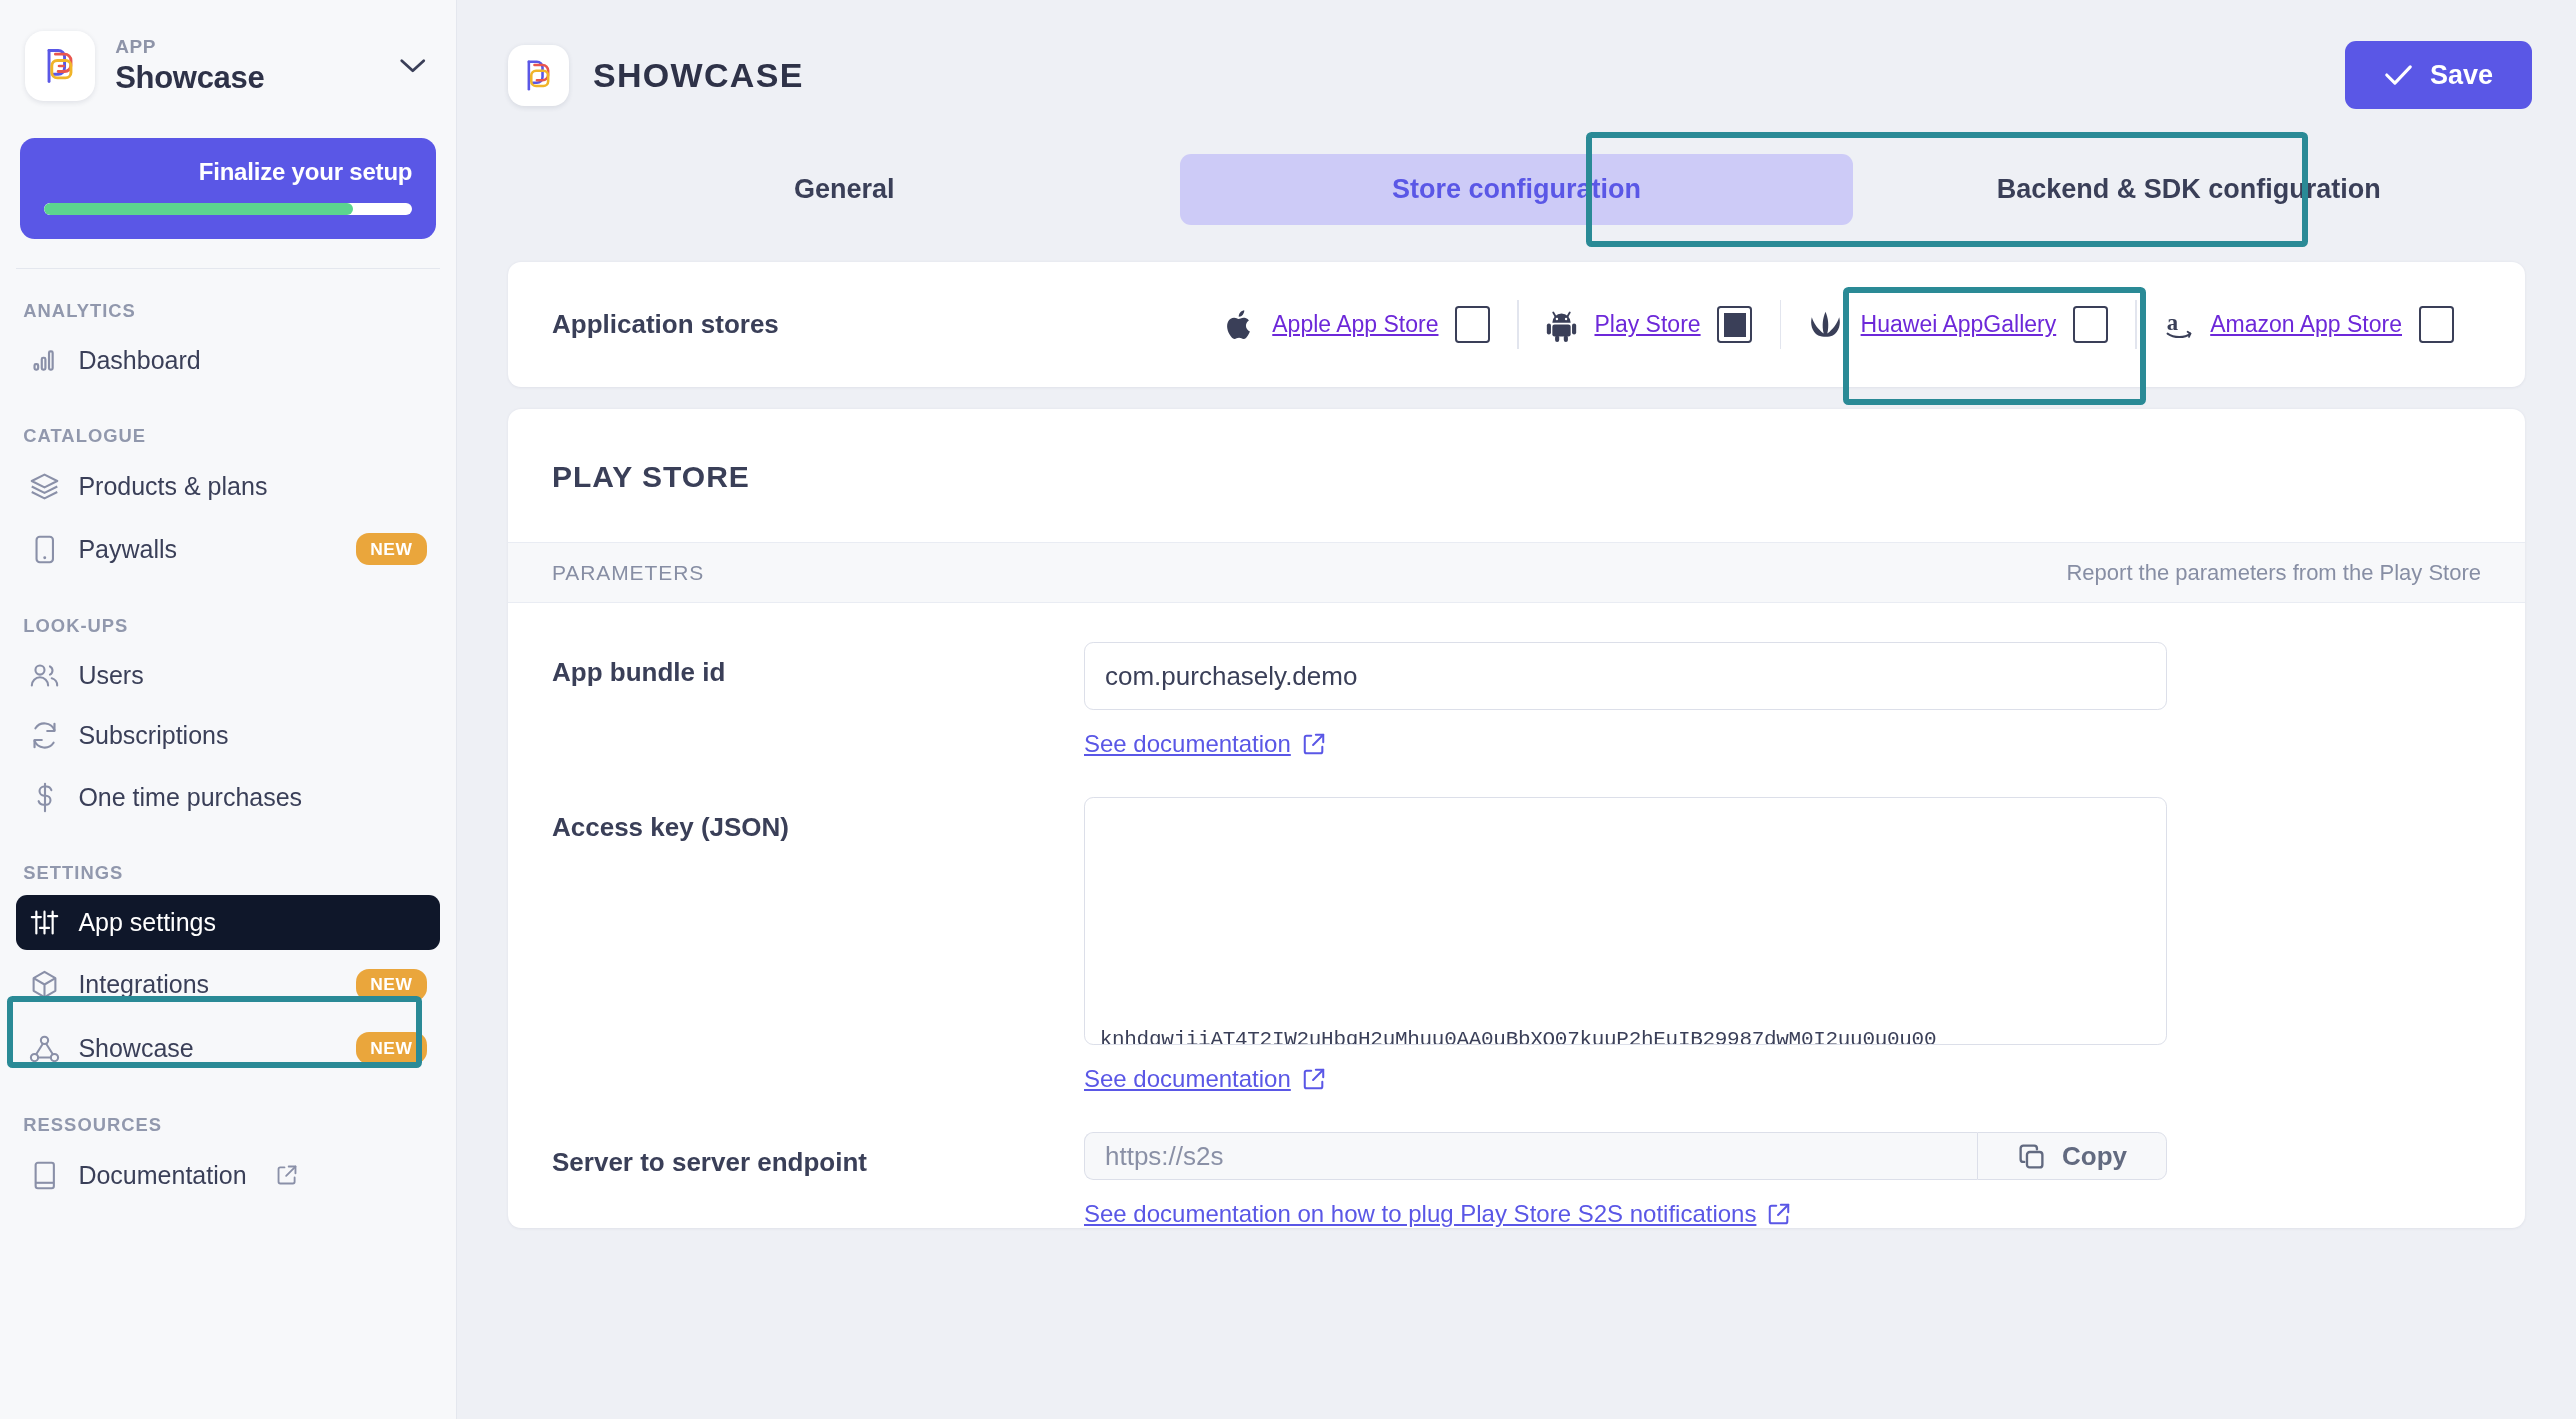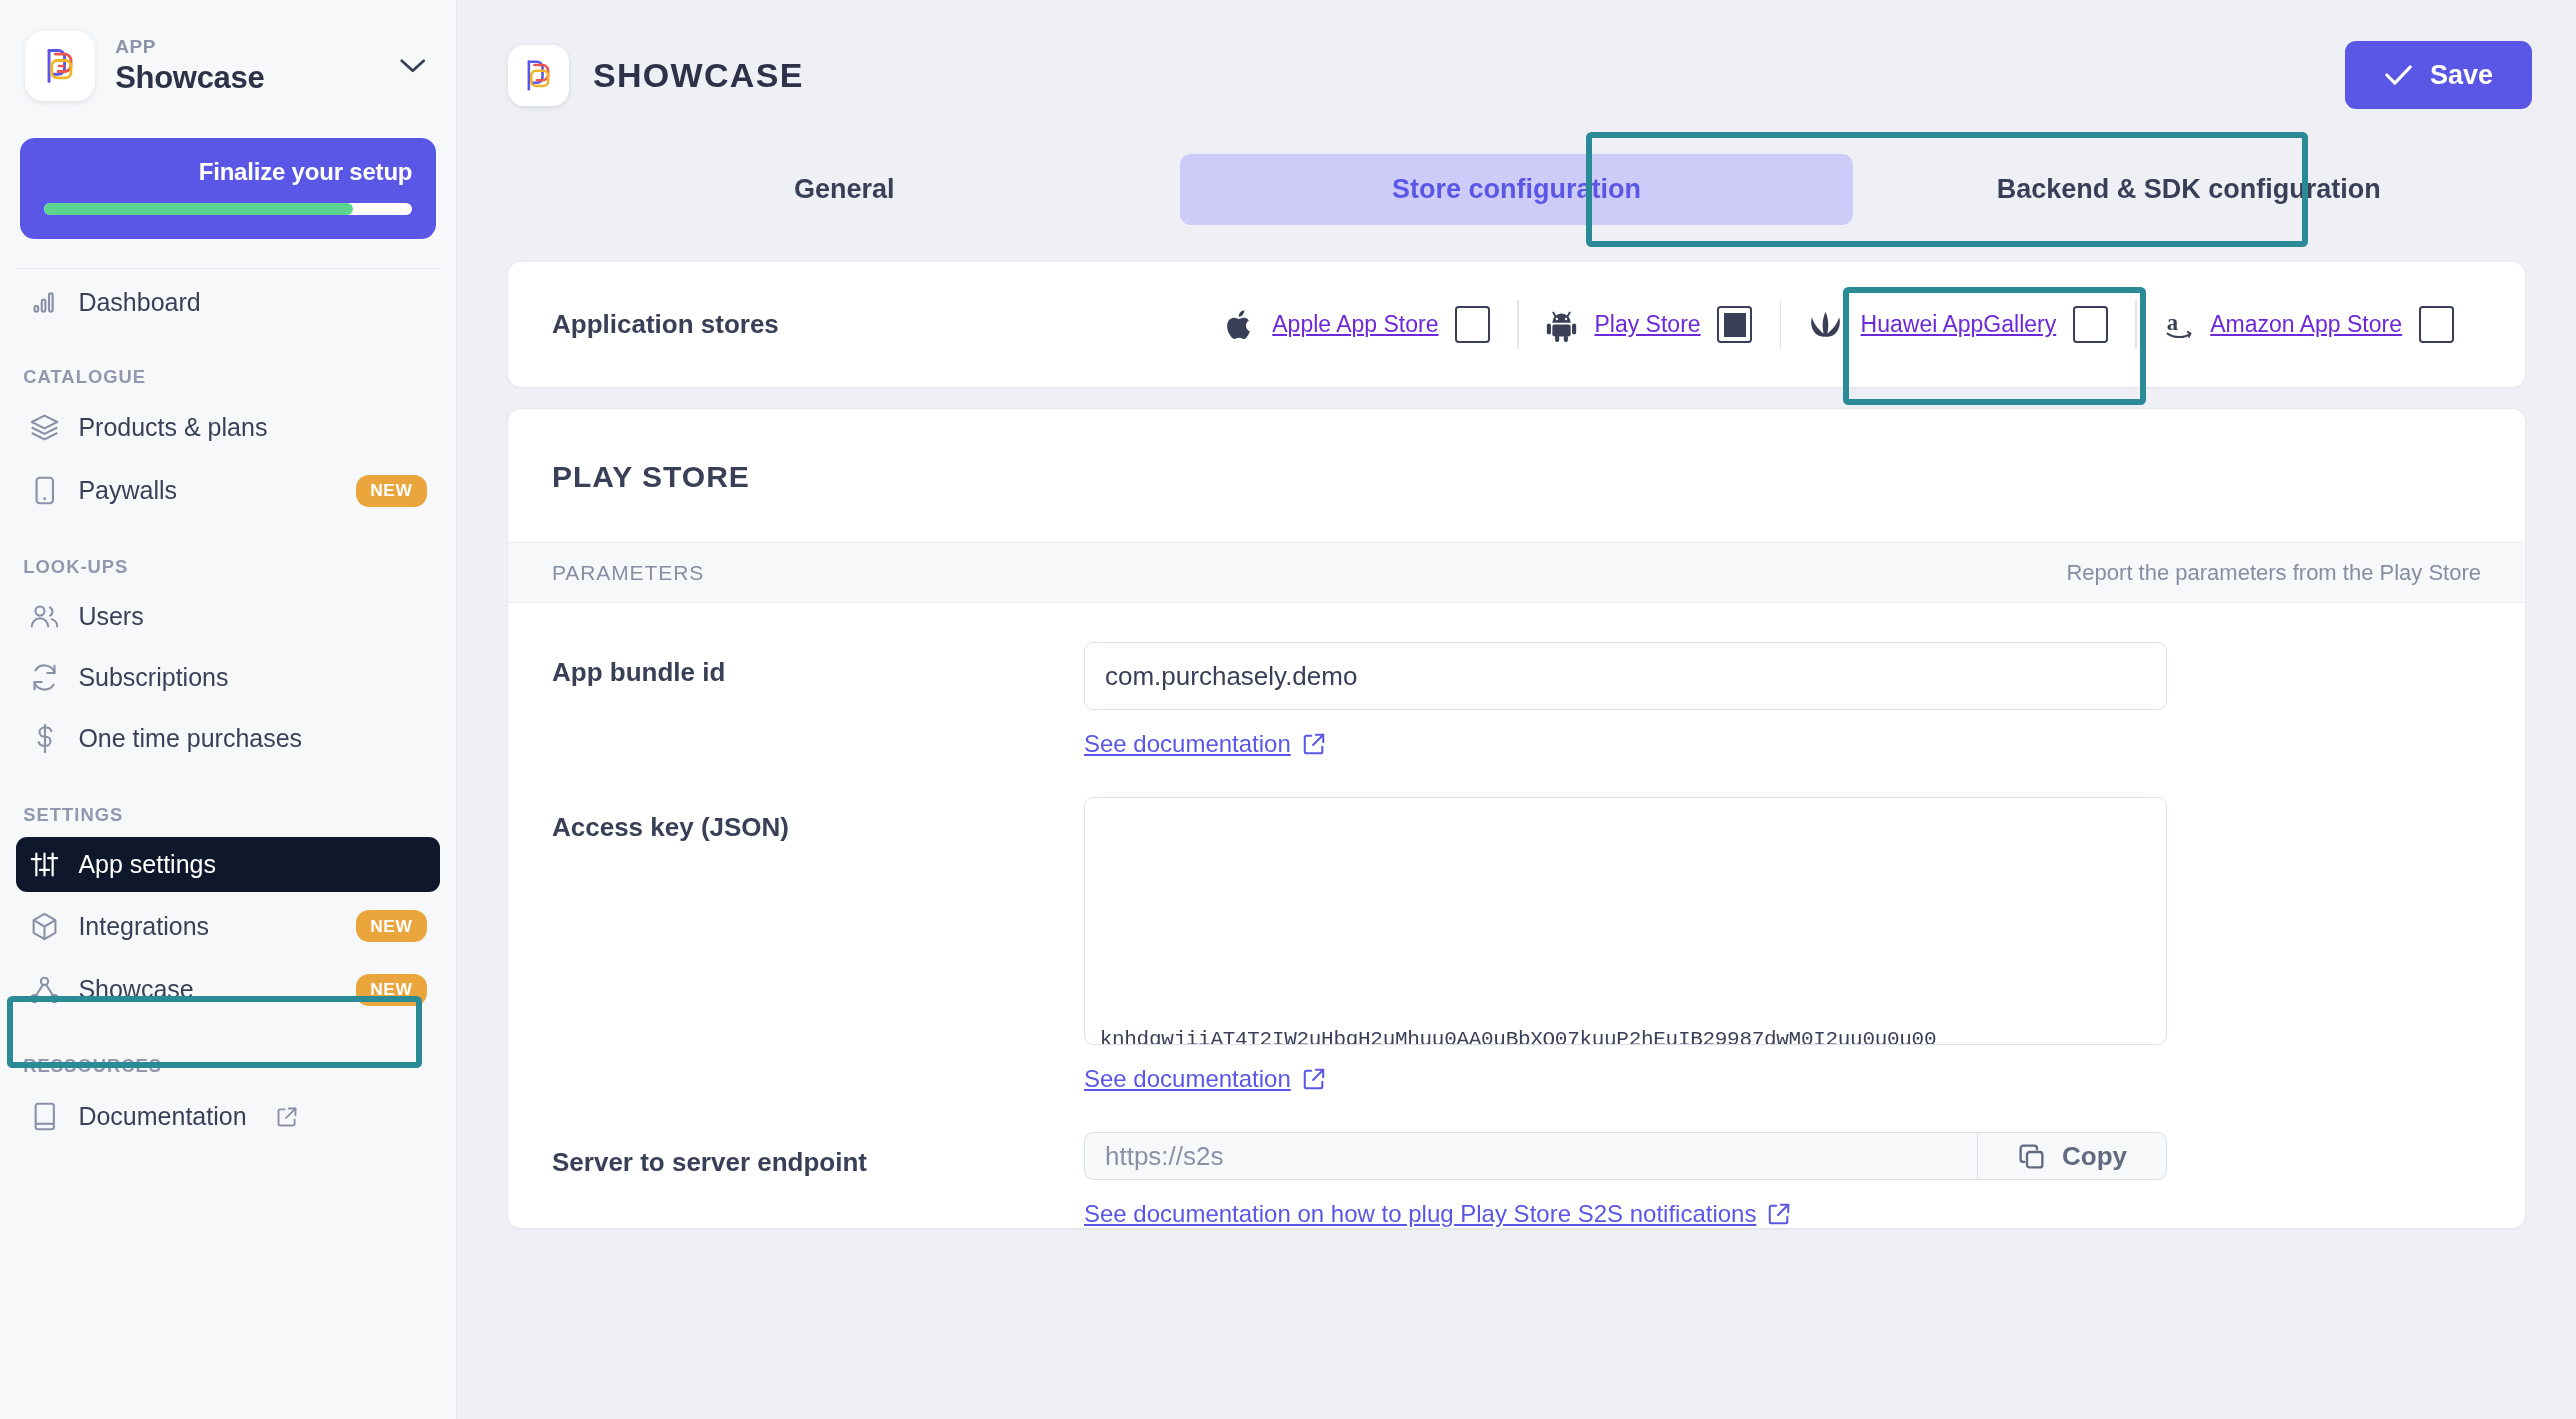--- a/index.html
+++ b/index.html
@@ -227,20 +227,21 @@
     <div class="setup-card">
       <div class="setup-title">Finalize your setup</div>
       <div class="setup-track">
         <div class="setup-fill" id="setup-fill" style="width: 84%;"></div>
       </div>
     </div>
 
     <div class="sb-divider"></div>
 
     <nav id="sb-nav">
+        <div class="sb-group-label">ANALYTICS</div>
         <div class="sb-item">
           <span class="ico">
             <svg width="29" height="29" viewBox="0 0 32 32">
               <rect x="5" y="20" width="4" height="6" rx="1.5" fill="none" stroke="#8a90a8" stroke-width="2.4"></rect>
               <rect x="13" y="13" width="4" height="13" rx="1.5" fill="none" stroke="#8a90a8" stroke-width="2.4"></rect>
               <rect x="21" y="6" width="4" height="20" rx="1.5" fill="none" stroke="#8a90a8" stroke-width="2.4"></rect>
             </svg>
           </span>
           <span class="lbl">Dashboard</span>
         </div>

